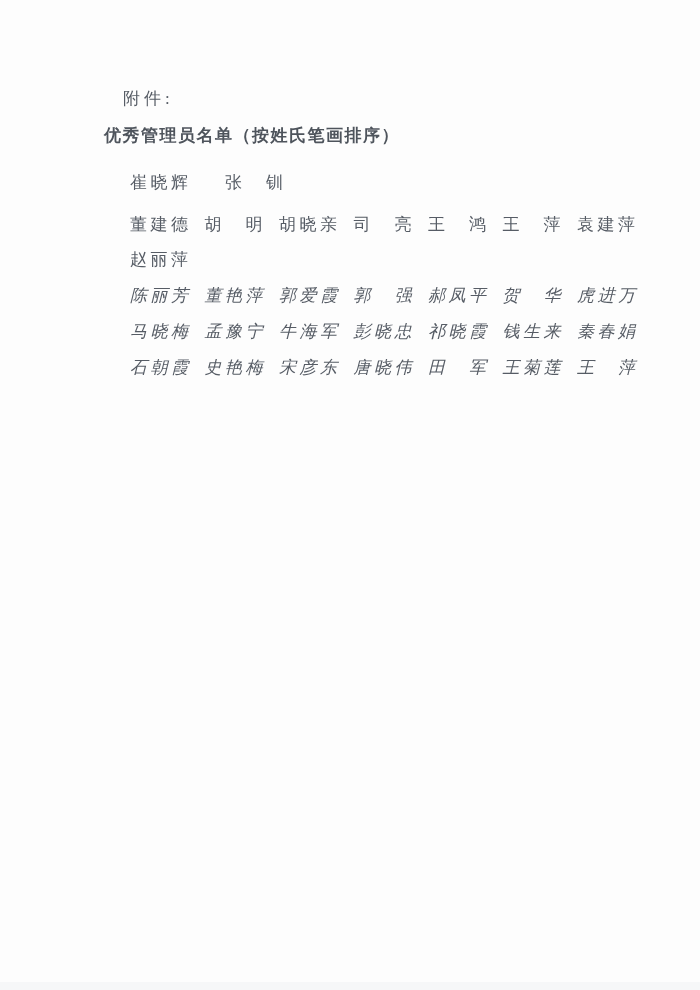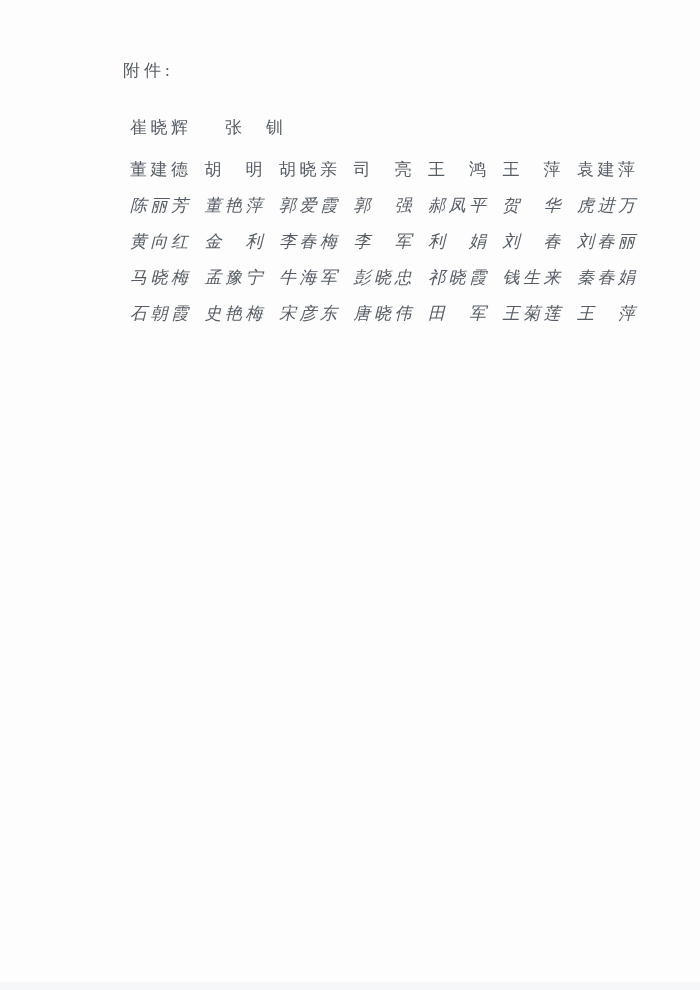--- a/index.html
+++ b/index.html
@@ -14,21 +14,21 @@
     background: #ffffff;
     font-family: "Liberation Serif", "DejaVu Serif", serif;
   }
   .page {
     position: relative;
     width: 700px; height: 990px;
     background: var(--page-bg);
     overflow: hidden;
   }
   .doc {
-    padding: 60px 28px 0 104px;
+    padding: 88px 28px 0 104px;
     color: var(--text);
   }
   .line {
     height: 22px;
     line-height: 22px;
     font-size: 17px;
     white-space: pre;
   }
   .attachment {
     margin-left: 19px;
@@ -40,52 +40,53 @@
     letter-spacing: 1.5px;
   }
   .name-row {
     display: flex;
     gap: 13px;
     margin-left: 26px;
     letter-spacing: 3.5px;
   }
   .name-row .name { white-space: pre; }
   .h1 { margin-top: 15px; }
-  .r-admin { margin-top: 35px; }
+  .r-admin { margin-top: 25px; }
   .h2 { margin-top: 13px; }
   .r-mon1 { margin-top: 20px; }
   .r-mon2 { margin-top: 13px; }
   .h3 { margin-top: 17px; }
   .r-stu { margin-top: 14px; font-style: italic; }
   .bottom-strip {
     position: absolute;
     left: 0; right: 0; bottom: 0;
     height: 8px;
     background: var(--strip);
   }
 </style>
 </head>
 <body>
 
 <div class="page">
   <div class="doc">
 
     <div class="line attachment">附件:</div>
 
+    <div class="line heading h1">优秀管理员名单（按姓氏笔画排序）</div>
 
     <div class="line name-row r-admin"><span class="name">崔晓辉</span><span class="name">　张　钏</span></div>
 
 
     <div class="line name-row r-mon1"><span class="name">董建德</span><span class="name">胡　明</span><span class="name">胡晓亲</span><span class="name">司　亮</span><span class="name">王　鸿</span><span class="name">王　萍</span><span class="name">袁建萍</span></div>
 
+    <div class="line name-row r-mon2"><span class="name">赵丽萍</span></div>
 
 
     <div class="line name-row r-stu"><span class="name">陈丽芳</span><span class="name">董艳萍</span><span class="name">郭爱霞</span><span class="name">郭　强</span><span class="name">郝凤平</span><span class="name">贺　华</span><span class="name">虎进万</span></div>
 
-    <div class="line name-row r-stu"><span class="name">黄向红</span><span class="name">金　利</span><span class="name">李春梅</span><span class="name">李　军</span><span class="name">利　娟</span><span class="name">刘　春</span><span class="name">刘春丽</span></div>
 
     <div class="line name-row r-stu"><span class="name">马晓梅</span><span class="name">孟豫宁</span><span class="name">牛海军</span><span class="name">彭晓忠</span><span class="name">祁晓霞</span><span class="name">钱生来</span><span class="name">秦春娟</span></div>
 
     <div class="line name-row r-stu"><span class="name">石朝霞</span><span class="name">史艳梅</span><span class="name">宋彦东</span><span class="name">唐晓伟</span><span class="name">田　军</span><span class="name">王菊莲</span><span class="name">王　萍</span></div>
 
 
 
 
   </div>
 

